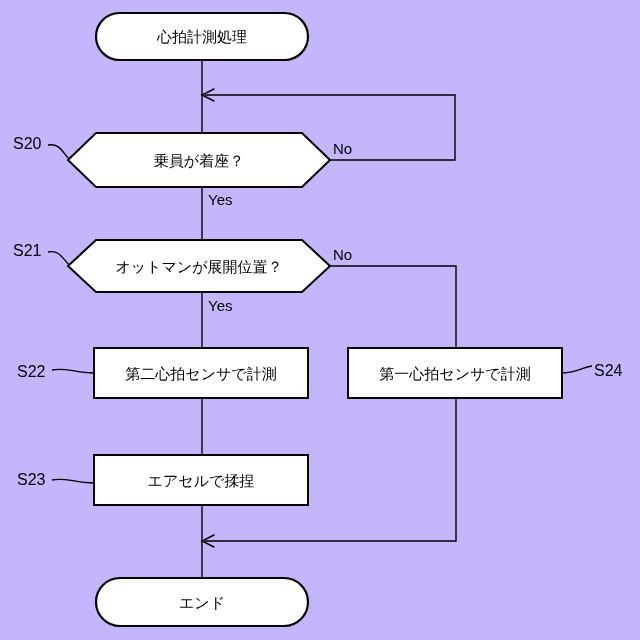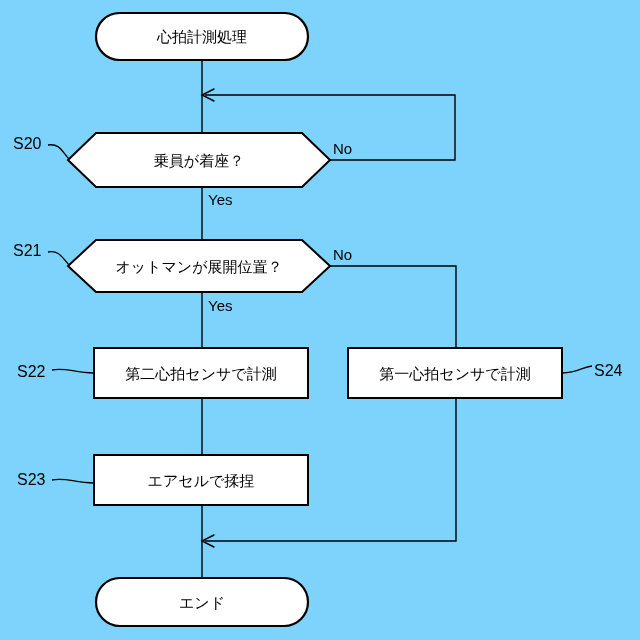--- a/index.html
+++ b/index.html
@@ -12,21 +12,21 @@
     width: 640px;
     height: 640px;
     font-family: "Liberation Sans", "DejaVu Sans", sans-serif;
     color: #000000;
     overflow: hidden;
   }
   #flowchart-root {
     position: relative;
     width: 640px;
     height: 640px;
-    background: #7dd3fc;
+    background: #c4b5fd;
   }
   #flow-svg {
     position: absolute;
     left: 0;
     top: 0;
     width: 640px;
     height: 640px;
   }
   .node-text {
     font-family: "DejaVu Sans", "Liberation Sans", sans-serif;

